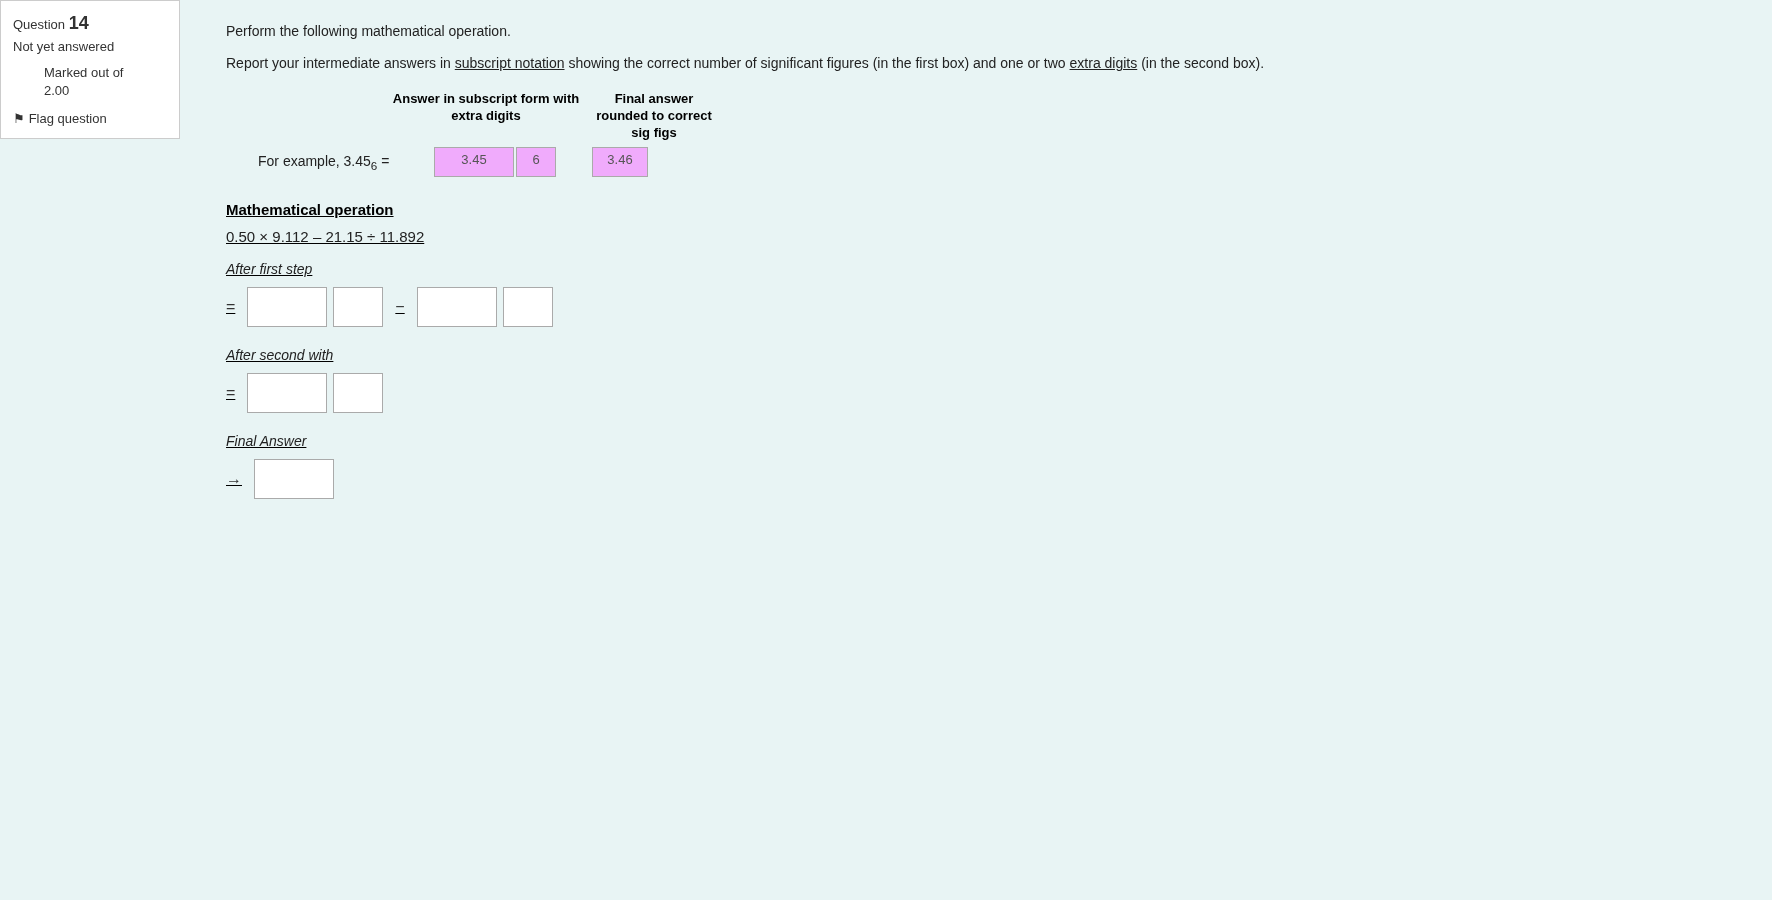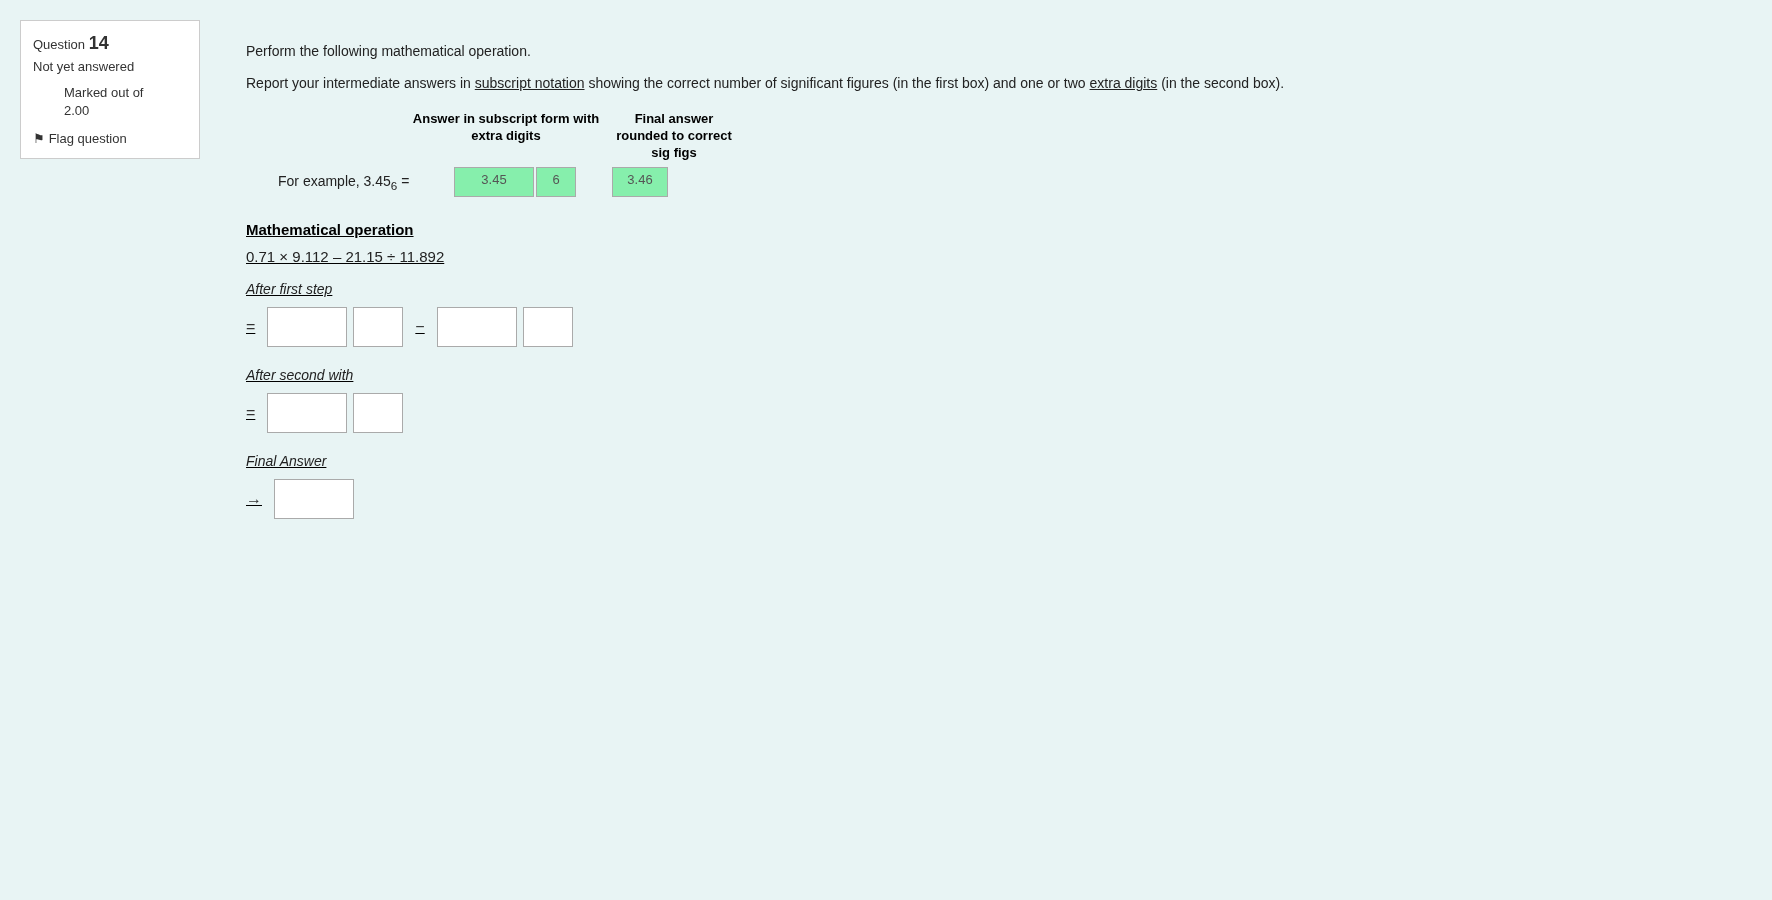--- a/index.html
+++ b/index.html
@@ -8,21 +8,20 @@
       font-size: 14px;
       background: #f0f7f7;
       display: flex;
       min-height: 100vh;
     }
     .page-wrapper {
       display: flex;
       width: 1772px;
       min-height: 900px;
       background: #e8f4f4;
-      padding: 20px;
       gap: 16px;
     }
     .sidebar {
       width: 180px;
       flex-shrink: 0;
     }
     .question-info-box {
       border: 1px solid #ccc;
       background: #fff;
       padding: 12px;
@@ -105,21 +104,21 @@
       font-size: 14px;
       color: #222;
     }
     .subscript-group {
       display: flex;
       align-items: center;
       gap: 2px;
     }
     .input-box {
       border: 1px solid #aaa;
-      background: #86efac;
+      background: #f0abfc;
       padding: 4px 6px;
       font-size: 13px;
       color: #555;
       text-align: center;
     }
     .input-box-large {
       width: 80px;
       height: 30px;
     }
     .input-box-small {
@@ -245,21 +244,21 @@
           <div class="input-box input-box-small">6</div>
         </div>
         <div class="final-answer-group">
           <div class="input-box input-box-answer">3.46</div>
         </div>
       </div>
     </div>
 
     <div class="math-section">
       <h3>Mathematical operation</h3>
-      <div class="operation-display">0.71 × 9.112  –  21.15 ÷ 11.892</div>
+      <div class="operation-display">0.50 × 9.112  –  21.15 ÷ 11.892</div>
 
       <div class="step-label">After first step</div>
       <div class="answer-row">
         <span class="equals-sign">=</span>
         <input class="input-editable" type="text" value="" style="">
         <input class="input-editable-small" type="text" value="" style="">
         <span class="minus-sign">−</span>
         <input class="input-editable" type="text" value="" style="">
         <input class="input-editable-small" type="text" value="" style="">
       </div>

